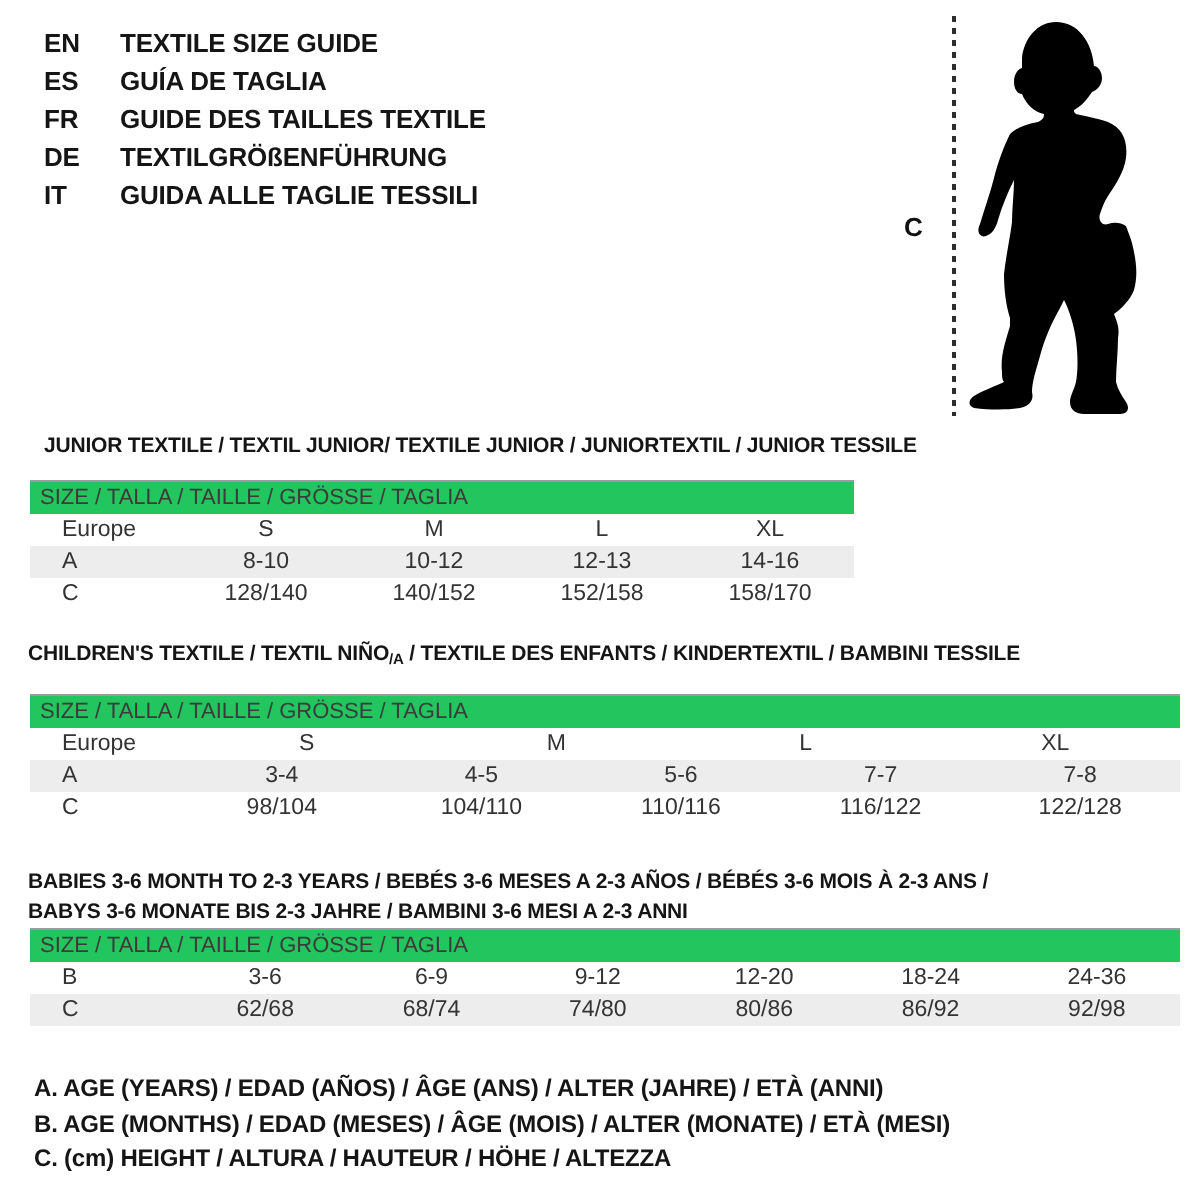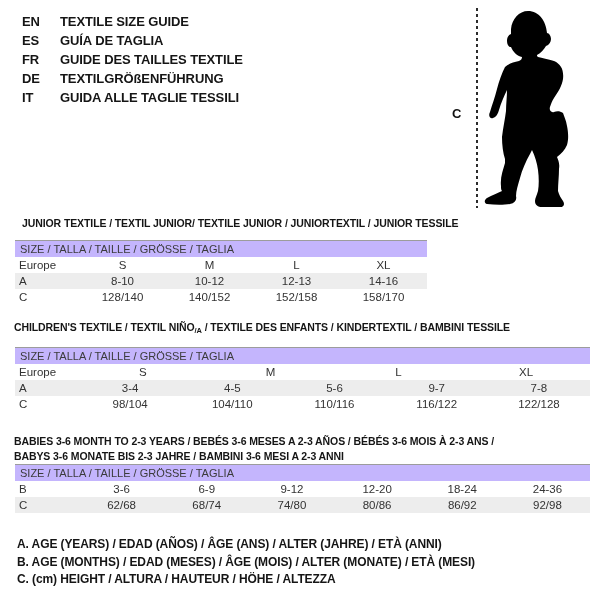--- a/index.html
+++ b/index.html
@@ -58,37 +58,37 @@
   .sub-a { font-size: 7.5px; vertical-align: -2px; }
 
   
   .size-table { position: absolute; left: 15px; }
   .t-junior   { top: 240px; width: 412px; }
   .t-children { top: 347px; width: 575px; }
   .t-babies   { top: 464px; width: 575px; }
   .size-header {
     height: 16px;
     line-height: 16px;
-    background: #c4b5fd;
+    background: #22c55e;
     border-top: 1px solid #9c9c9c;
     font-size: 11px;
     color: #3b3b3b;
     padding-left: 5px;
     white-space: nowrap;
   }
   .trow {
     display: flex;
     height: 16px;
     line-height: 16px;
     font-size: 11.5px;
     color: #333;
   }
   .trow.alt { background: #ededed; }
   .tcell { flex: 1; text-align: center; }
-  .tcell.rowlabel { flex: 0 0 60px; text-align: left; padding-left: 4px; }
+  .tcell.rowlabel { flex: 0 0 60px; text-align: left; padding-left: 4px; margin-left: 12px; }
 
   
   .notes { position: absolute; left: 17px; top: 536px; }
   .note-line {
     height: 17.5px;
     line-height: 17.5px;
     font-weight: bold;
     font-size: 12px;
     letter-spacing: -0.1px;
     color: #151515;
@@ -215,21 +215,21 @@
       <span class="tcell">S</span>
       <span class="tcell">M</span>
       <span class="tcell">L</span>
       <span class="tcell">XL</span>
     </div>
     <div class="trow alt">
       <span class="tcell rowlabel">A</span>
       <span class="tcell">3-4</span>
       <span class="tcell">4-5</span>
       <span class="tcell">5-6</span>
-      <span class="tcell">9-7</span>
+      <span class="tcell">7-7</span>
       <span class="tcell">7-8</span>
     </div>
     <div class="trow">
       <span class="tcell rowlabel">C</span>
       <span class="tcell">98/104</span>
       <span class="tcell">104/110</span>
       <span class="tcell">110/116</span>
       <span class="tcell">116/122</span>
       <span class="tcell">122/128</span>
     </div>

